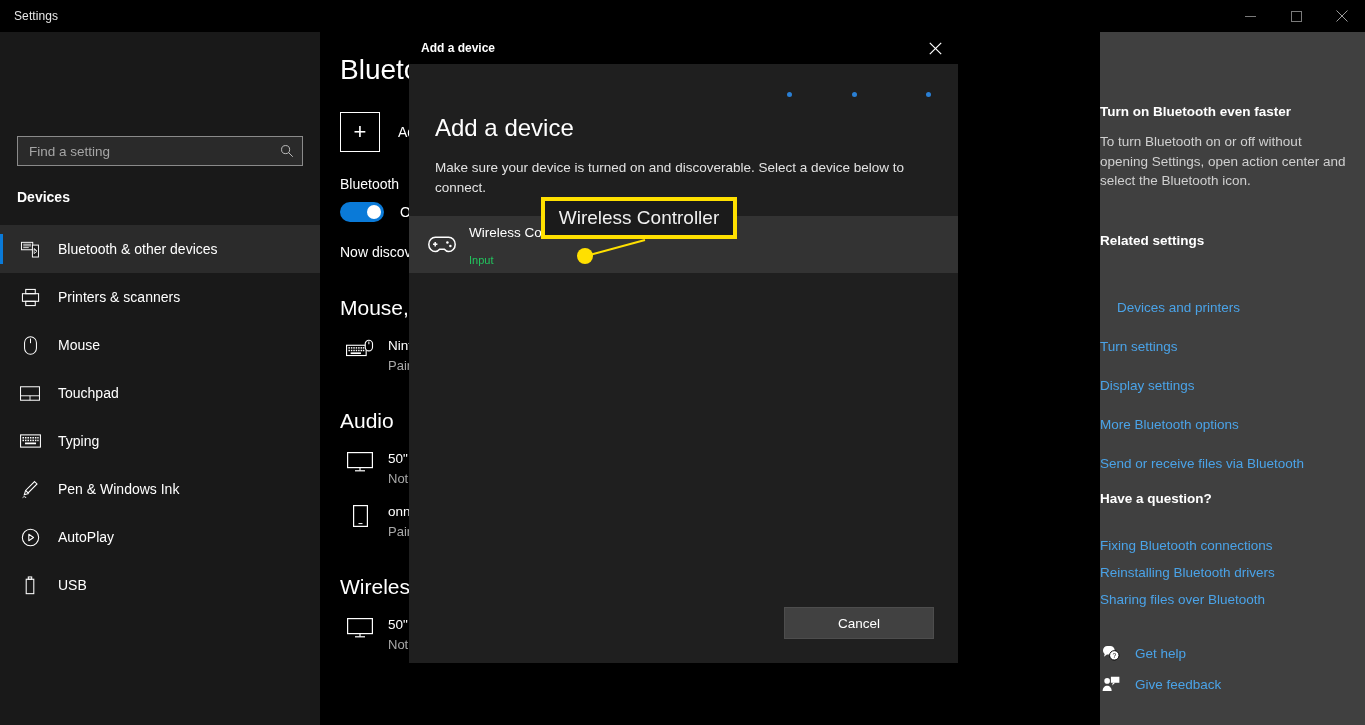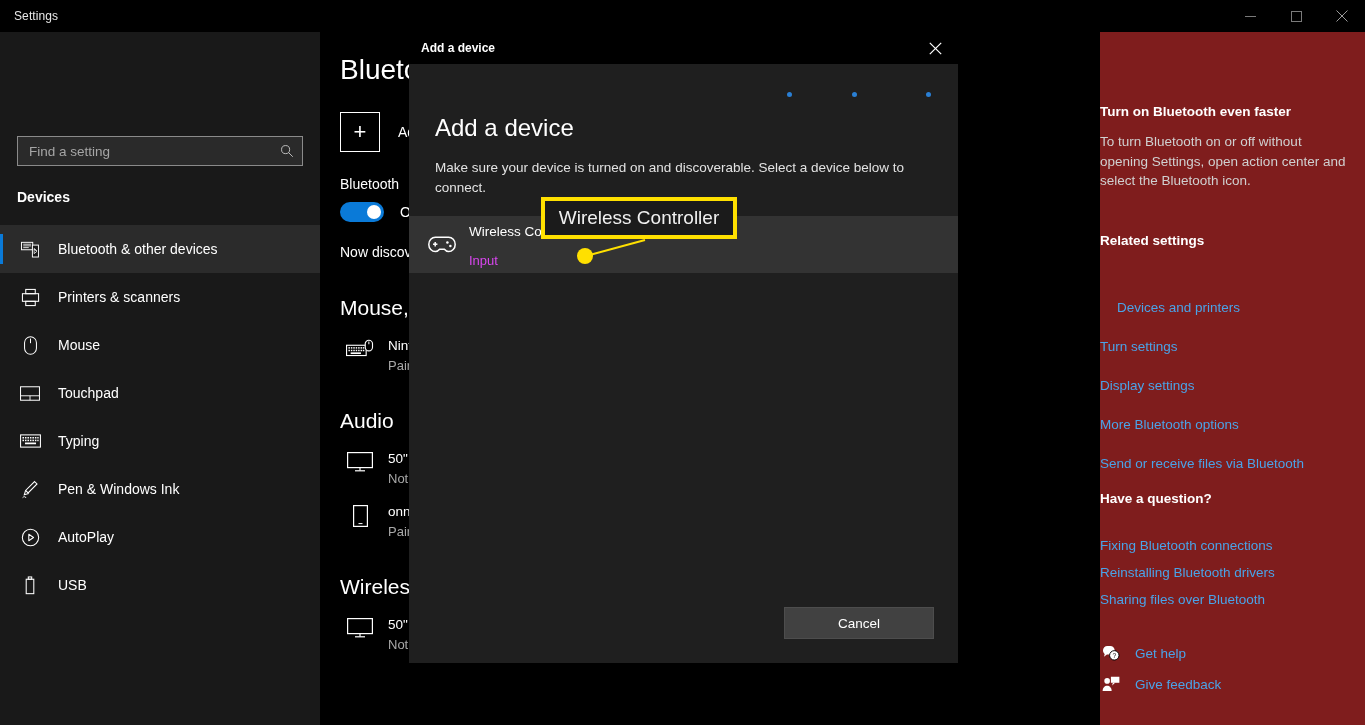--- a/index.html
+++ b/index.html
@@ -97,21 +97,21 @@
   .h2 { font-size: 21px; color: #fff; margin-top: 36px; white-space: nowrap; }
   .dev-row { display: flex; align-items: flex-start; margin-top: 16px; }
   .dev-row .ic { width: 40px; display: flex; justify-content: center; color: #fff; padding-top: 3px; }
   .dev-row .txt { margin-left: 8px; }
   .dev-row .name { font-size: 13.5px; color: #ffffff; white-space: nowrap; }
   .dev-row .state { font-size: 13px; color: #a8a8a8; margin-top: 4px; white-space: nowrap; }
 
   
   .rightpanel {
     position: absolute; left: 1100px; top: 32px; width: 265px; height: 693px;
-    background: #7f1d1d;
+    background: #404040;
   }
   .rp-h { font-size: 13.5px; font-weight: bold; color: #ffffff; }
   .rp-p { font-size: 13.5px; color: #d0d0d0; line-height: 19.5px; margin-top: 7px; }
   .rp-link { font-size: 13.5px; color: #4aa3e8; display: block; }
   .rp-iconlink { display: flex; align-items: center; }
   .rp-iconlink .ic { width: 22px; color: #ffffff; display: flex; justify-content: center; }
   .rp-iconlink .lbl { margin-left: 13px; font-size: 13.5px; color: #4aa3e8; }
 
   
   .dialog {
@@ -135,21 +135,21 @@
   .dlg-p { font-size: 13.5px; color: #e2e2e2; line-height: 20px; margin-top: 16px; }
 
   .dlg-list { margin-top: 18px; margin-left: -26px; margin-right: -26px; }
   .dlg-item {
     display: flex; align-items: center; height: 57px; padding-left: 15px;
   }
   .dlg-item.highlighted { background: #333333; }
   .dlg-item .ic { width: 36px; display: flex; justify-content: center; color: #ffffff; }
   .dlg-item .txt { margin-left: 9px; }
   .dlg-item .name { font-size: 13.5px; color: #ffffff; }
-  .dlg-item .sub { font-size: 13px; color: #d946ef; margin-top: 13px; }
+  .dlg-item .sub { font-size: 11px; color: #22c55e; margin-top: 13px; }
 
   .cancel-btn {
     position: absolute; left: 784px; top: 607px; width: 150px; height: 32px;
     background: #414141; border: 1px solid #4d4d4d; color: #ffffff;
     font-size: 13.5px; font-family: "Liberation Sans", sans-serif;
     display: flex; align-items: center; justify-content: center;
   }
 
   
   .anno-box {

